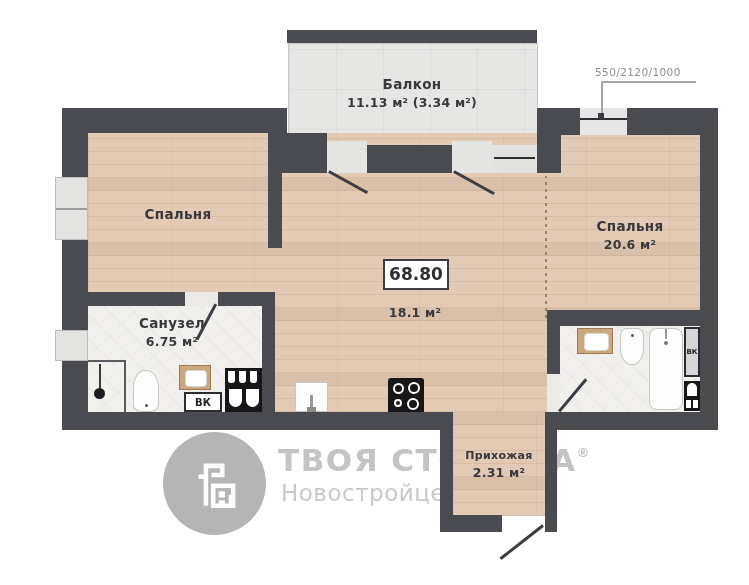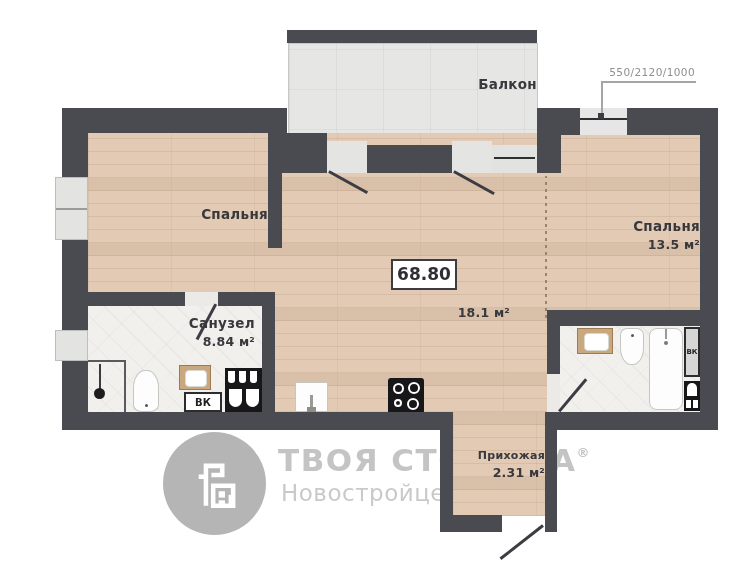--- a/index.html
+++ b/index.html
@@ -17,26 +17,26 @@
       repeating-linear-gradient(45deg, rgba(120,120,130,.05) 0 2px, transparent 2px 17px),
       repeating-linear-gradient(-45deg, rgba(120,120,130,.04) 0 1px, transparent 1px 23px);}
   .tilebalc{position:absolute;z-index:2;background-color:#e6e6e5;border:1px solid #c7c7c7;
     background-image:
       repeating-linear-gradient(90deg, rgba(0,0,0,.045) 0 1px, transparent 1px 47px),
       repeating-linear-gradient(0deg, rgba(0,0,0,.04) 0 1px, transparent 1px 40px);}
   .winopen{position:absolute;z-index:5;background:#e3e3e2;border:1px solid #bdbdbd;box-sizing:border-box;}
   .dooropen{position:absolute;z-index:5;background:#eceae6;}
   .ln{position:absolute;z-index:6;background:#3c3c42;transform-origin:0 50%;}
   
-  .roomlab{position:absolute;z-index:7;text-align:right;color:#38383d;font-weight:700;}
+  .roomlab{position:absolute;z-index:7;text-align:center;color:#38383d;font-weight:700;}
   .roomlab .nm{display:block;font-size:13.5px;letter-spacing:.3px;}
   .roomlab .ar{display:block;font-size:12.5px;margin-top:3px;letter-spacing:.2px;}
   .totalbox{position:absolute;z-index:7;background:#fff;border:2px solid #3c3c42;
     width:62px;height:27px;line-height:27px;text-align:center;font-size:17px;font-weight:700;color:#2e2e33;}
-  .dimnote{position:absolute;z-index:7;font-size:10.5px;color:#8f8f8f;letter-spacing:.4px;text-align:right;}
+  .dimnote{position:absolute;z-index:7;font-size:10.5px;color:#8f8f8f;letter-spacing:.4px;text-align:left;}
   .vkbox{position:absolute;z-index:5;box-sizing:border-box;border:2px solid #2c2c30;
     display:flex;align-items:center;justify-content:center;font-weight:700;color:#222;}
   
   .fx{position:absolute;z-index:3;box-sizing:border-box;}
   .white-fx{background:#fdfdfd;border:1px solid #c6c6c0;}
   .vanity{background:#c9a87f;border:1px solid #9c7b52;}
   .basin{position:absolute;background:#fff;border:1px solid #d8d8d2;border-radius:4px;}
   .blackunit{background:#17171a;}
   .tab{position:absolute;background:#fff;}
   
@@ -169,34 +169,35 @@
   <div class="ln" style="left:543px;top:524px;width:54px;height:3px;transform:rotate(142deg);"></div>
   <div class="dashed-div" style="left:545px;top:176px;height:142px;"></div>
   <div class="ln" style="left:601px;top:81px;width:95px;height:1.5px;background:#a5a5a5;"></div>
   <div class="ln" style="left:601px;top:81px;width:1.5px;height:36px;background:#a5a5a5;"></div>
   <div class="ln" style="left:598px;top:113px;width:6px;height:6px;"></div>
 
   <div class="dimnote" style="left:595px;top:66px;width:100px;">550/2120/1000</div>
 
   <div class="roomlab" style="left:287px;top:76px;width:250px;">
     <span class="nm">Балкон</span>
+    <span class="ar">11.13 м² (3.34 м²)</span>
   </div>
   <div class="roomlab" style="left:88px;top:206px;width:180px;">
     <span class="nm">Спальня</span>
   </div>
   <div class="roomlab" style="left:560px;top:218px;width:140px;">
     <span class="nm">Спальня</span>
-    <span class="ar">13.5 м²</span>
-  </div>
-  <div class="totalbox" style="left:383px;top:259px;margin-left:8px;">68.80</div>
+    <span class="ar">20.6 м²</span>
+  </div>
+  <div class="totalbox" style="left:383px;top:259px;">68.80</div>
   <div class="roomlab" style="left:320px;top:302px;width:190px;">
     <span class="ar">18.1 м²</span>
   </div>
-  <div class="roomlab" style="left:105px;top:315px;width:150px;">
+  <div class="roomlab" style="left:97px;top:315px;width:150px;">
     <span class="nm">Санузел</span>
-    <span class="ar">8.84 м²</span>
+    <span class="ar">6.75 м²</span>
   </div>
   <div class="roomlab" style="left:453px;top:449px;width:92px;">
     <span class="nm" style="font-size:11px;">Прихожая</span>
     <span class="ar">2.31 м²</span>
   </div>
 
 </div>
 
 </body></html>

